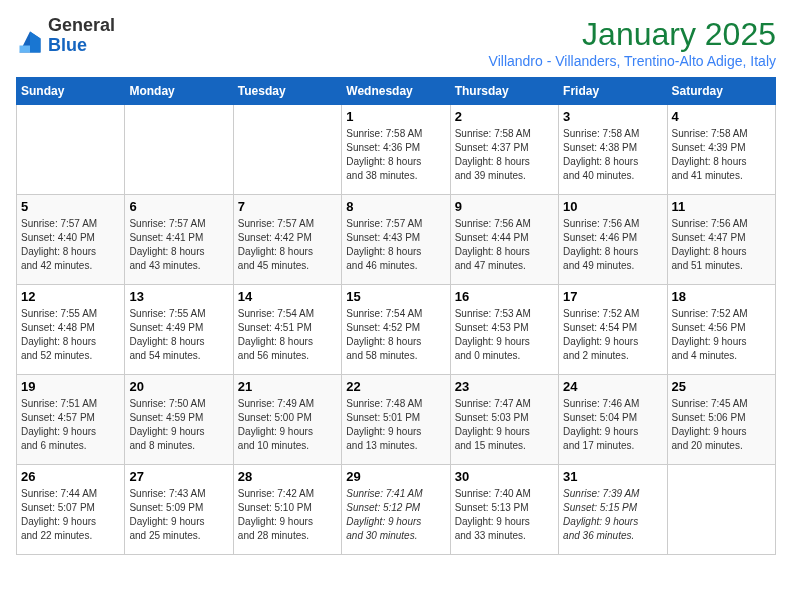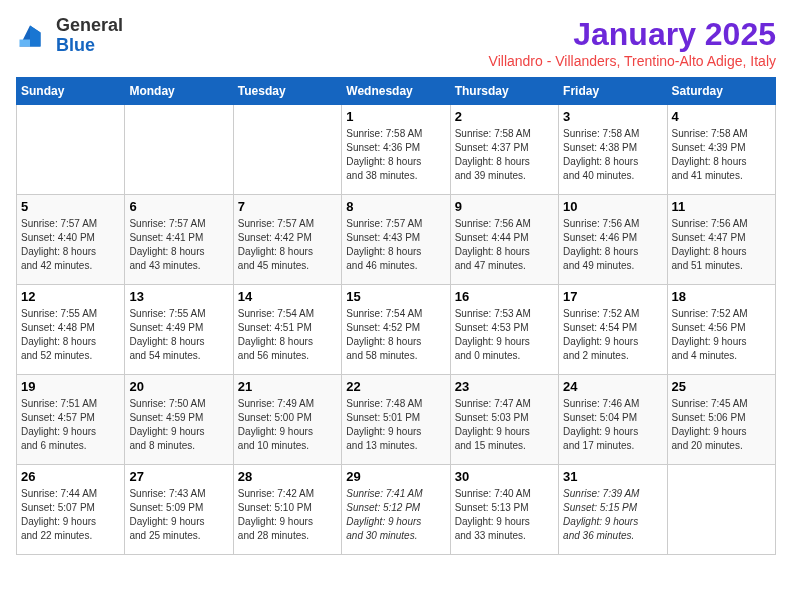--- a/index.html
+++ b/index.html
@@ -11,45 +11,45 @@
       padding: 16px;
     }
     .header-area {
       display: flex;
       justify-content: space-between;
       align-items: flex-start;
       margin-bottom: 8px;
     }
     .logo {
       display: flex;
-      align-items: center;
-      gap: 12px;
+      align-items: flex-end;
+      gap: 4px;
     }
     .logo-text {
       font-size: 18px;
       font-weight: bold;
       line-height: 1.1;
     }
     .logo-general { color: #333; }
     .logo-blue { color: #1565C0; }
     .logo-icon {
       width: 28px;
       height: 28px;
     }
     .title-area {
       text-align: right;
     }
     .month-title {
       font-size: 32px;
-      font-weight: bold;
-      color: #6d28d9;
+      font-weight: normal;
+      color: #15803d;
     }
     .subtitle {
       font-size: 14px;
-      color: #ef4444;
+      color: #3b82f6;
     }
     .calendar {
       width: 100%;
       border-collapse: collapse;
       font-size: 11px;
     }
     .calendar thead tr th {
       background-color: #1565C0;
       color: #fff;
       padding: 6px 4px;

